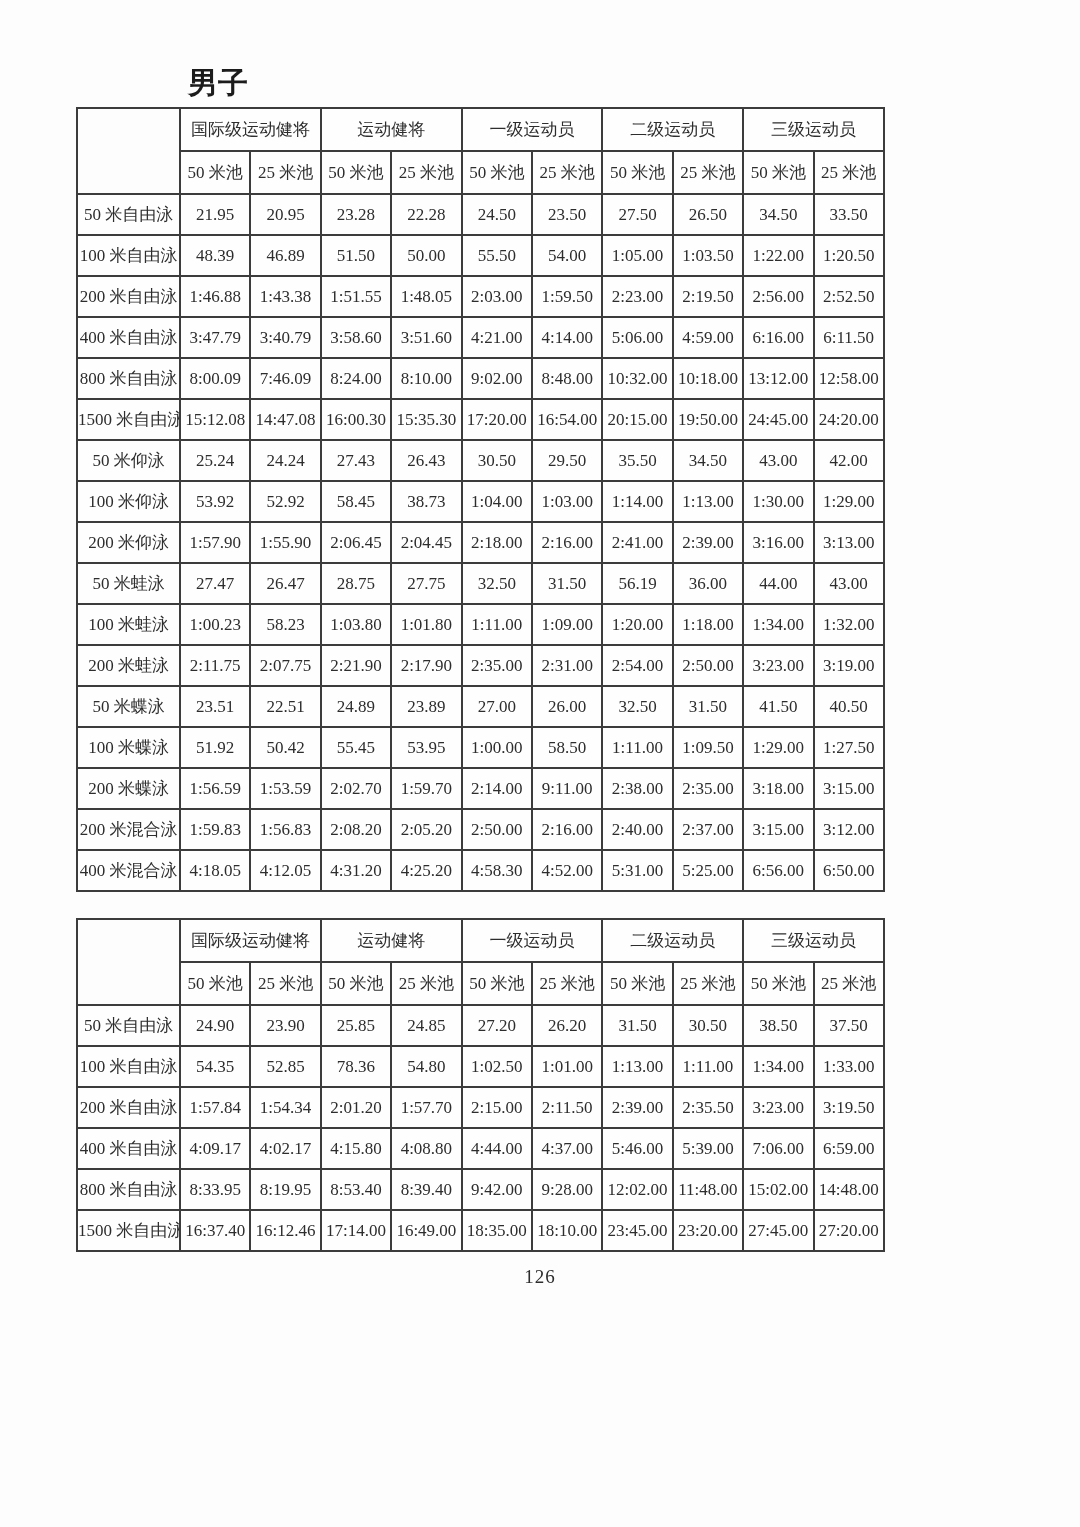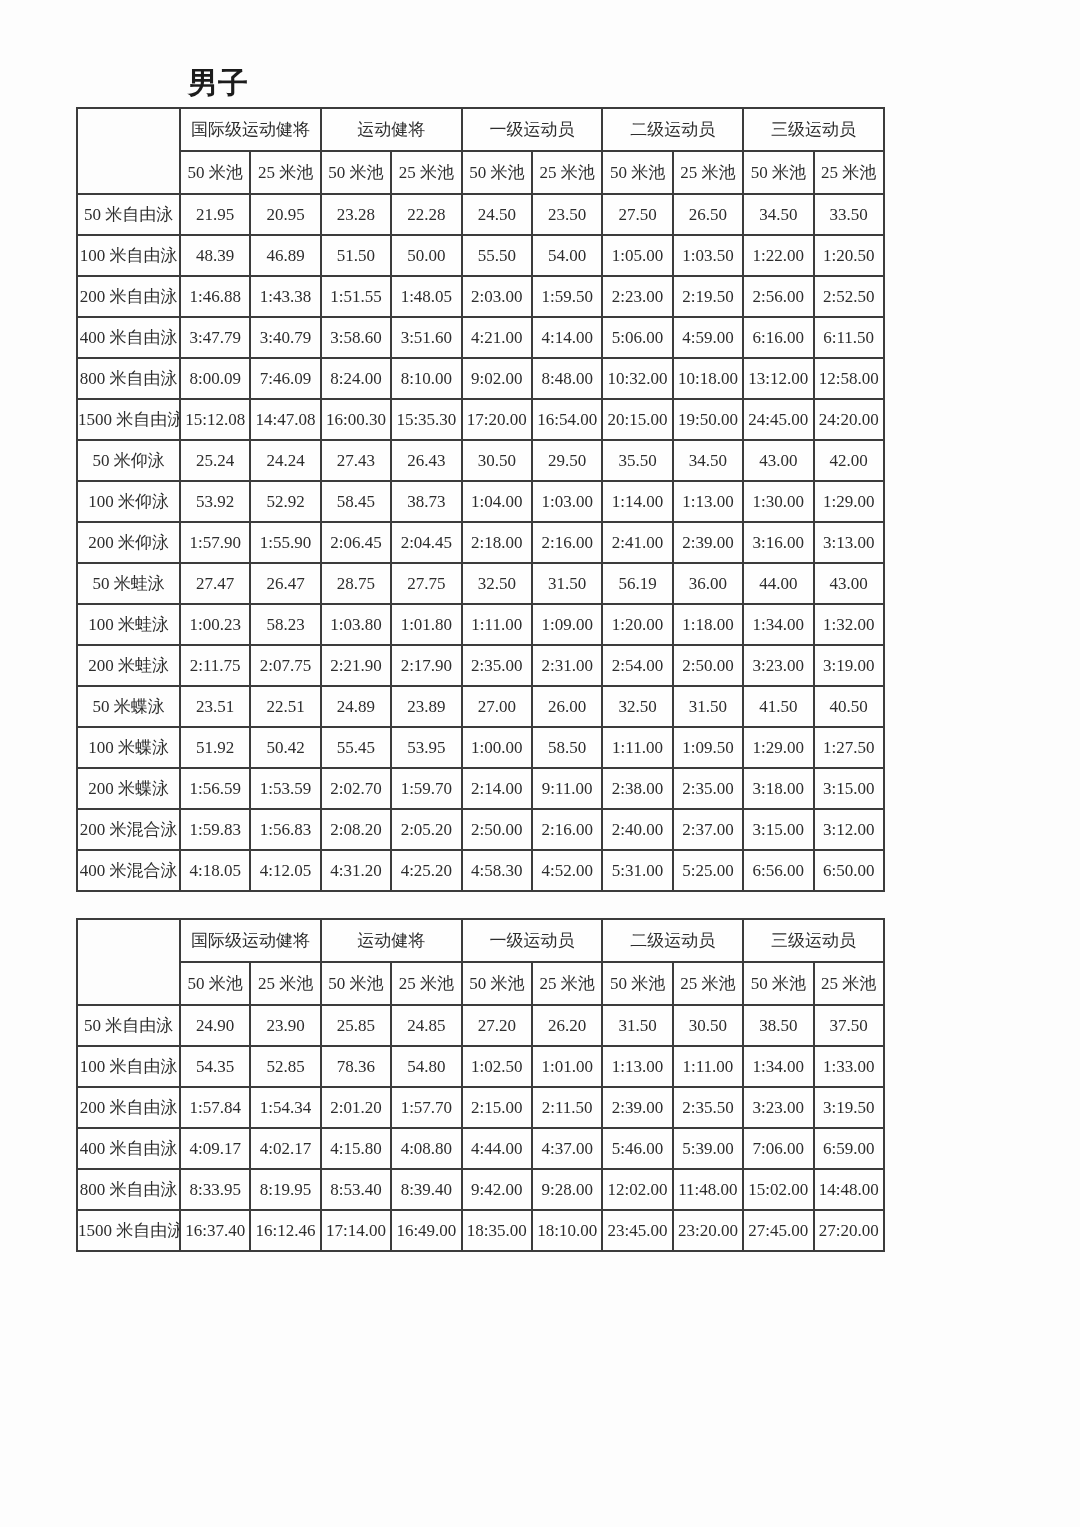--- a/index.html
+++ b/index.html
@@ -446,13 +446,14 @@
               <td>18:10.00</td>
               <td>23:45.00</td>
               <td>23:20.00</td>
               <td>27:45.00</td>
               <td>27:20.00</td>
             </tr>
           </tbody>
         </table>
       </section>
     </div>
+  <div class="page-number">126</div>
 </div>
 
 </body></html>

